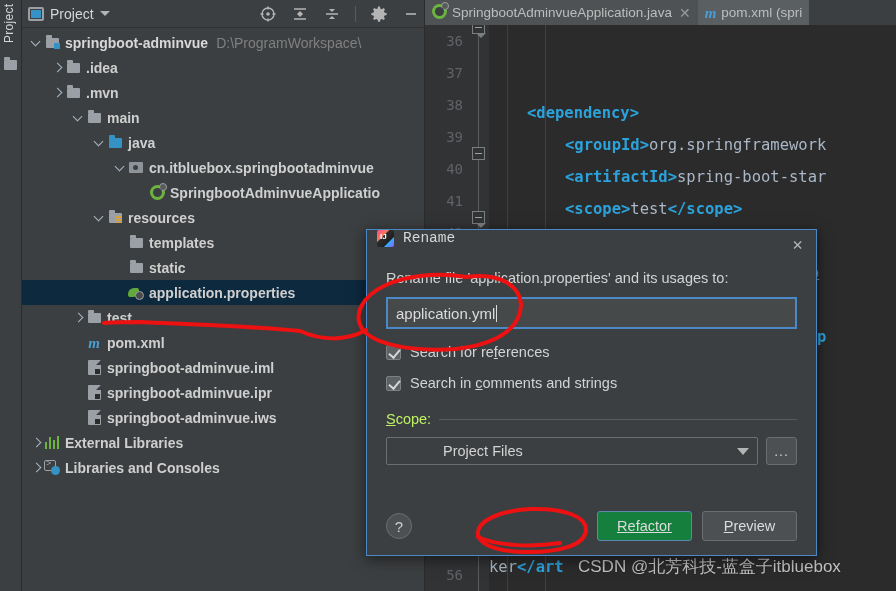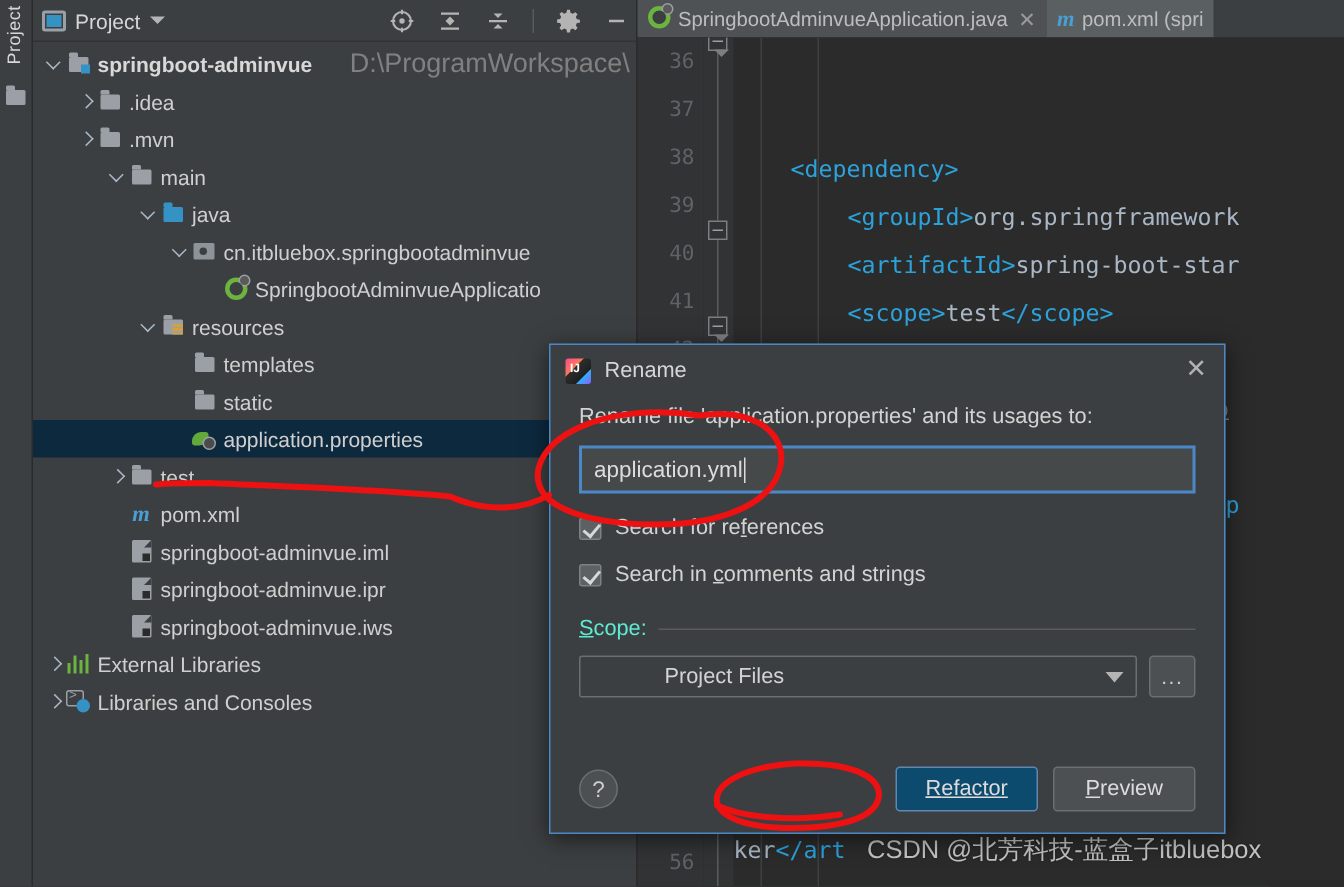--- a/index.html
+++ b/index.html
@@ -96,23 +96,23 @@
     flex: 0 0 14px; width: 14px; height: 14px; position: relative;
   }
   .arrow.right::after, .arrow.down::after {
     content: ""; position: absolute; left: 3px; top: 3px;
     width: 6px; height: 6px; border-right: 1.6px solid #a9b7c6;
     border-bottom: 1.6px solid #a9b7c6;
   }
   .arrow.right::after { transform: rotate(-45deg); }
   .arrow.down::after { transform: rotate(45deg); top: 2px; left: 2px; }
   .ticon { flex: 0 0 auto; margin-right: 5px; display: flex; align-items: center; justify-content: center; width: 16px; height: 16px;}
-  .tlabel { font-size: 14px; }
+  .tlabel { font-size: 14px; font-weight: bold; }
   .tlabel.bold { font-weight: bold; color: #d8d8d8; }
-  .tpath { color: #808080; font-size: 18px; margin-left: 25px; }
+  .tpath { color: #808080; font-size: 14px; margin-left: 8px; }
 
   
   .pkg {
     width: 14px; height: 11px; background: #8d9499; border-radius: 1px;
     position: relative;
   }
   .pkg::after {
     content:""; position:absolute; left:4px; top:3px; width:5px; height:5px;
     background:#3c3f41; border-radius:50%;
   }
@@ -211,21 +211,21 @@
     content:""; position:absolute; left:2.5px; bottom:-5px;
     border-left:5px solid transparent;border-right:5px solid transparent;
     border-top:5px solid #7b7f80;
   }
   .code {
     position: absolute; left: 64px; top: 0; right: 0; bottom: 0;
     font-family: "DejaVu Sans Mono", monospace; font-size: 15.5px;
     white-space: pre; overflow: hidden;
   }
   .code .cl { height: 32px; line-height: 32px; }
-  .tagc { color: #2ca2db; font-weight: normal; }
+  .tagc { color: #2ca2db; font-weight: bold; }
   .txtc { color: #a9b7c6; }
   .cmtc { color: #808080; }
   .lnkc { color: #808080; text-decoration: underline; }
   .indentguide {
     position: absolute; top: 0; bottom: 0; width: 1px; background: #3d4143;
   }
 
   
   .watermark {
     position: absolute; left: 578px; top: 555px;
@@ -234,21 +234,21 @@
     text-shadow: 0 0 2px rgba(0,0,0,.35);
   }
 
   
   .dialog {
     position: absolute; left: 366px; top: 229px; width: 451px; height: 327px;
     background: #3c3f41; border: 1px solid #4a88c7;
     box-shadow: 0 3px 14px rgba(0,0,0,.55);
   }
   .dlg-title {
-    height: 34px; display: flex; align-items: center; padding: 0 10px; gap: 9px;
+    height: 34px; display: flex; align-items: flex-start; padding: 0 10px; gap: 9px; font-family: Liberation Mono, monospace;
   }
   .dlg-ij {
     width: 17px; height: 17px; position: relative; border-radius: 2px;
     background: linear-gradient(135deg,#fb4b8c 0%, #f97a59 35%, #2d2d2d 36%, #1f1f1f 70%, #2fb0ff 71%, #8f5cff 100%);
     overflow: hidden;
   }
   .dlg-ij::after{
     content:"IJ"; position:absolute; left:3px; top:2px; font-size:8px;
     font-weight:bold; color:#fff; font-family:"Liberation Sans",sans-serif;
   }
@@ -274,21 +274,21 @@
     border-radius: 2px; position: relative; flex: 0 0 15px;
   }
   .cbox::after {
     content: ""; position: absolute; left: 4px; top: 1px; width: 5px; height: 9px;
     border-right: 2px solid #d8d8d8; border-bottom: 2px solid #d8d8d8;
     transform: rotate(40deg);
   }
   .cblabel { font-size: 14.5px; color: #d3d3d3; }
   .u { text-decoration: underline; }
   .scope-hdr { display: flex; align-items: center; gap: 8px; margin-top: 20px; }
-  .scope-hdr .lbl { font-size: 14.5px; color: #5eead4; }
+  .scope-hdr .lbl { font-size: 14.5px; color: #bef264; }
   .scope-hdr .rule { flex: 1; height: 1px; background: #5a5a5a; }
   .scope-row { display: flex; align-items: center; gap: 8px; margin-top: 10px; }
   .combo {
     flex: 1; height: 28px; background: #3c3f41; border: 1px solid #6b6f71;
     border-radius: 2px; display: flex; align-items: center; padding: 0 8px;
     font-size: 14.5px; color: #d3d3d3; position: relative;
   }
   .combo .cv { flex: 1; margin-left: 48px; }
   .combo .arrow-dn {
     width: 0; height: 0; border-left: 6px solid transparent;
@@ -306,21 +306,21 @@
   .help-btn {
     width: 26px; height: 26px; border-radius: 50%; background: #4c5052;
     border: 1px solid #6b6f71; color: #cfcfcf; font-size: 15px;
     display: flex; align-items: center; justify-content: center;
   }
   .btn {
     height: 30px; min-width: 95px; border-radius: 3px;
     display: flex; align-items: center; justify-content: center;
     font-size: 14.5px; color: #dcdcdc; background: #4c5052; border: 1px solid #6b6f71;
   }
-  .btn.primary { background: #0c4a6e; border-color: #5f87b0; }
+  .btn.primary { background: #15803d; border-color: #5f87b0; }
   .footer-spacer { flex: 1; }
 
   
   .annot { position: absolute; left: 0; top: 0; width: 896px; height: 591px; pointer-events: none; }
 </style>
 </head>
 <body>
 
 <div id="root">
 

